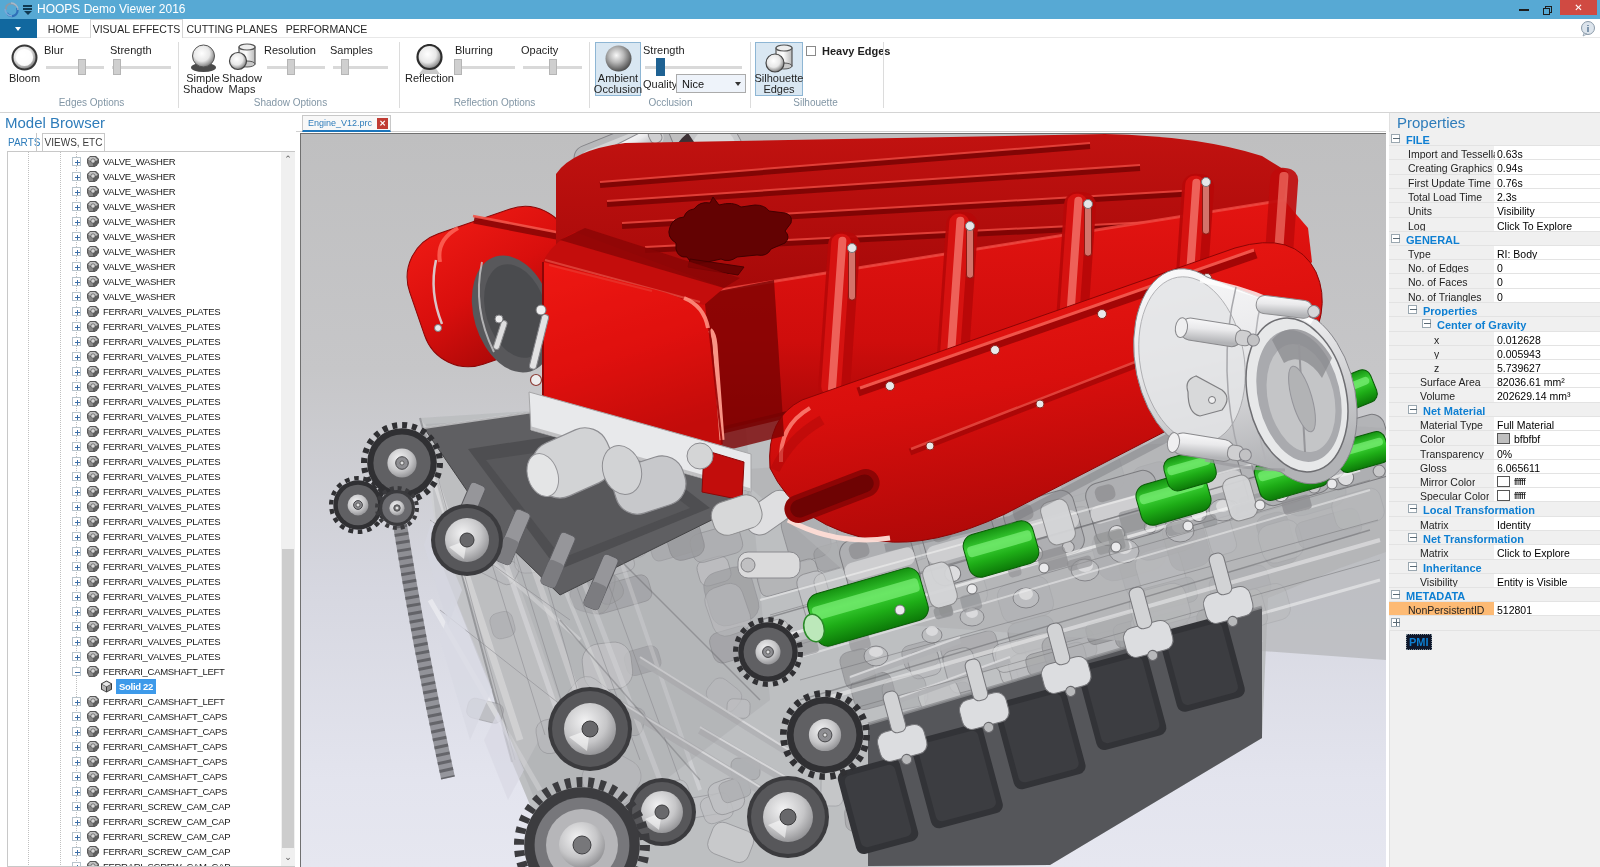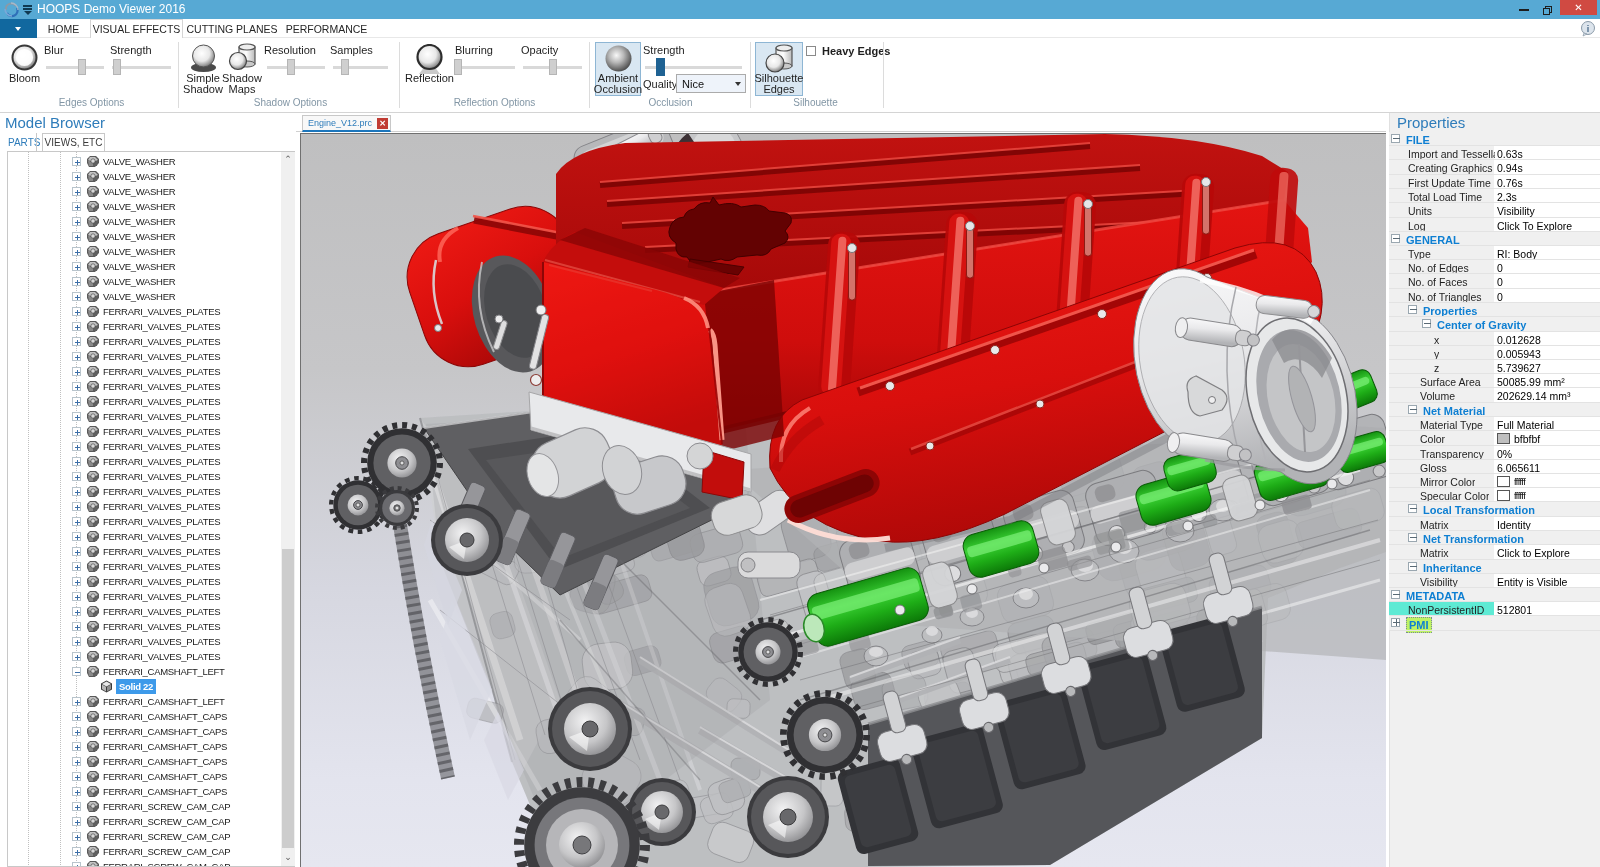--- a/index.html
+++ b/index.html
@@ -967,21 +967,21 @@
       </div>
 <div class="prow" style="left:0;top:228px;height:14px;background:#f0f0f0;">
         <span style="position:absolute;left:105px;top:0;width:106px;height:14px;background:#fff;border-bottom:1px solid #f3f3f3"></span>
         <span class="plab" style="left:45px;top:1px">z</span>
         <span class="pval" style="top:1px">5.739627</span>
         <span style="position:absolute;left:0;bottom:0;width:211px;border-bottom:1px solid #e3e3e3"></span>
       </div>
 <div class="prow" style="left:0;top:242px;height:14px;background:#f0f0f0;">
         <span style="position:absolute;left:105px;top:0;width:106px;height:14px;background:#fff;border-bottom:1px solid #f3f3f3"></span>
         <span class="plab" style="left:31px;top:1px">Surface Area</span>
-        <span class="pval" style="top:1px">50085.99 mm²</span>
+        <span class="pval" style="top:1px">82036.61 mm²</span>
         <span style="position:absolute;left:0;bottom:0;width:211px;border-bottom:1px solid #e3e3e3"></span>
       </div>
 <div class="prow" style="left:0;top:256px;height:15px;background:#f0f0f0;">
         <span style="position:absolute;left:105px;top:0;width:106px;height:15px;background:#fff;border-bottom:1px solid #f3f3f3"></span>
         <span class="plab" style="left:31px;top:1px">Volume</span>
         <span class="pval" style="top:1px">202629.14 mm³</span>
         <span style="position:absolute;left:0;bottom:0;width:211px;border-bottom:1px solid #e3e3e3"></span>
       </div>
 <div class="prow" style="left:0;top:271px;height:14px;background:#f0f0f0;">
         <span class="pbox" style="left:19px;top:2px">
@@ -1074,32 +1074,32 @@
         <span class="pval" style="top:1px">Entity is Visible</span>
         <span style="position:absolute;left:0;bottom:0;width:211px;border-bottom:1px solid #e3e3e3"></span>
       </div>
 <div class="prow" style="left:0;top:456px;height:14px;background:#f0f0f0;">
         <span class="pbox" style="left:2px;top:2px">
           <i style="left:1px;top:3px;width:7px;height:1px"></i>
         </span>
         <span class="phdr" style="position:absolute;left:17px;top:1px">METADATA</span>
         <span style="position:absolute;left:0;bottom:0;width:211px;border-bottom:1px solid #e3e3e3"></span>
       </div>
-<div class="prow" style="left:0;top:470px;height:14px;background:#5eead4;">
+<div class="prow" style="left:0;top:470px;height:14px;background:#fdba74;">
         <span style="position:absolute;left:105px;top:0;width:106px;height:14px;background:#fff;border-bottom:1px solid #f3f3f3"></span>
         <span class="plab" style="left:19px;top:1px">NonPersistentID</span>
         <span class="pval" style="top:1px">512801</span>
         <span style="position:absolute;left:0;bottom:0;width:211px;border-bottom:1px solid #e3e3e3"></span>
       </div>
 <div class="prow" style="left:0;top:484px;height:15px;background:#f0f0f0;">
         <span class="pbox" style="left:2px;top:2px">
           <i style="left:1px;top:3px;width:7px;height:1px"></i>
           <i style="left:4px;top:0;width:1px;height:7px"></i>
         </span>
-        <span class="phdr" style="position:absolute;left:17px;top:1px;background:#bef264;border:1px dotted #7a8a95;padding:0 2px">PMI</span>
+        <span class="phdr" style="position:absolute;left:17px;top:18px;background:#0f172a;border:1px dotted #7a8a95;padding:0 2px">PMI</span>
         <span style="position:absolute;left:0;bottom:0;width:211px;border-bottom:1px solid #e3e3e3"></span>
       </div>
 </div>
 
 <div class="abs" id="vptabbar" style="border-bottom:1px solid #d0d0d0"></div>
 <div class="abs" id="vptab">
       <span style="position:absolute;left:5px;top:2px">Engine_V12.prc</span>
       <span style="position:absolute;left:74px;top:2px;width:11px;height:11px;background:#c13b33;color:#fff;font-size:8px;text-align:center;line-height:11px;font-weight:bold">✕</span>
     </div>
 <div class="abs" id="viewport"></div>

